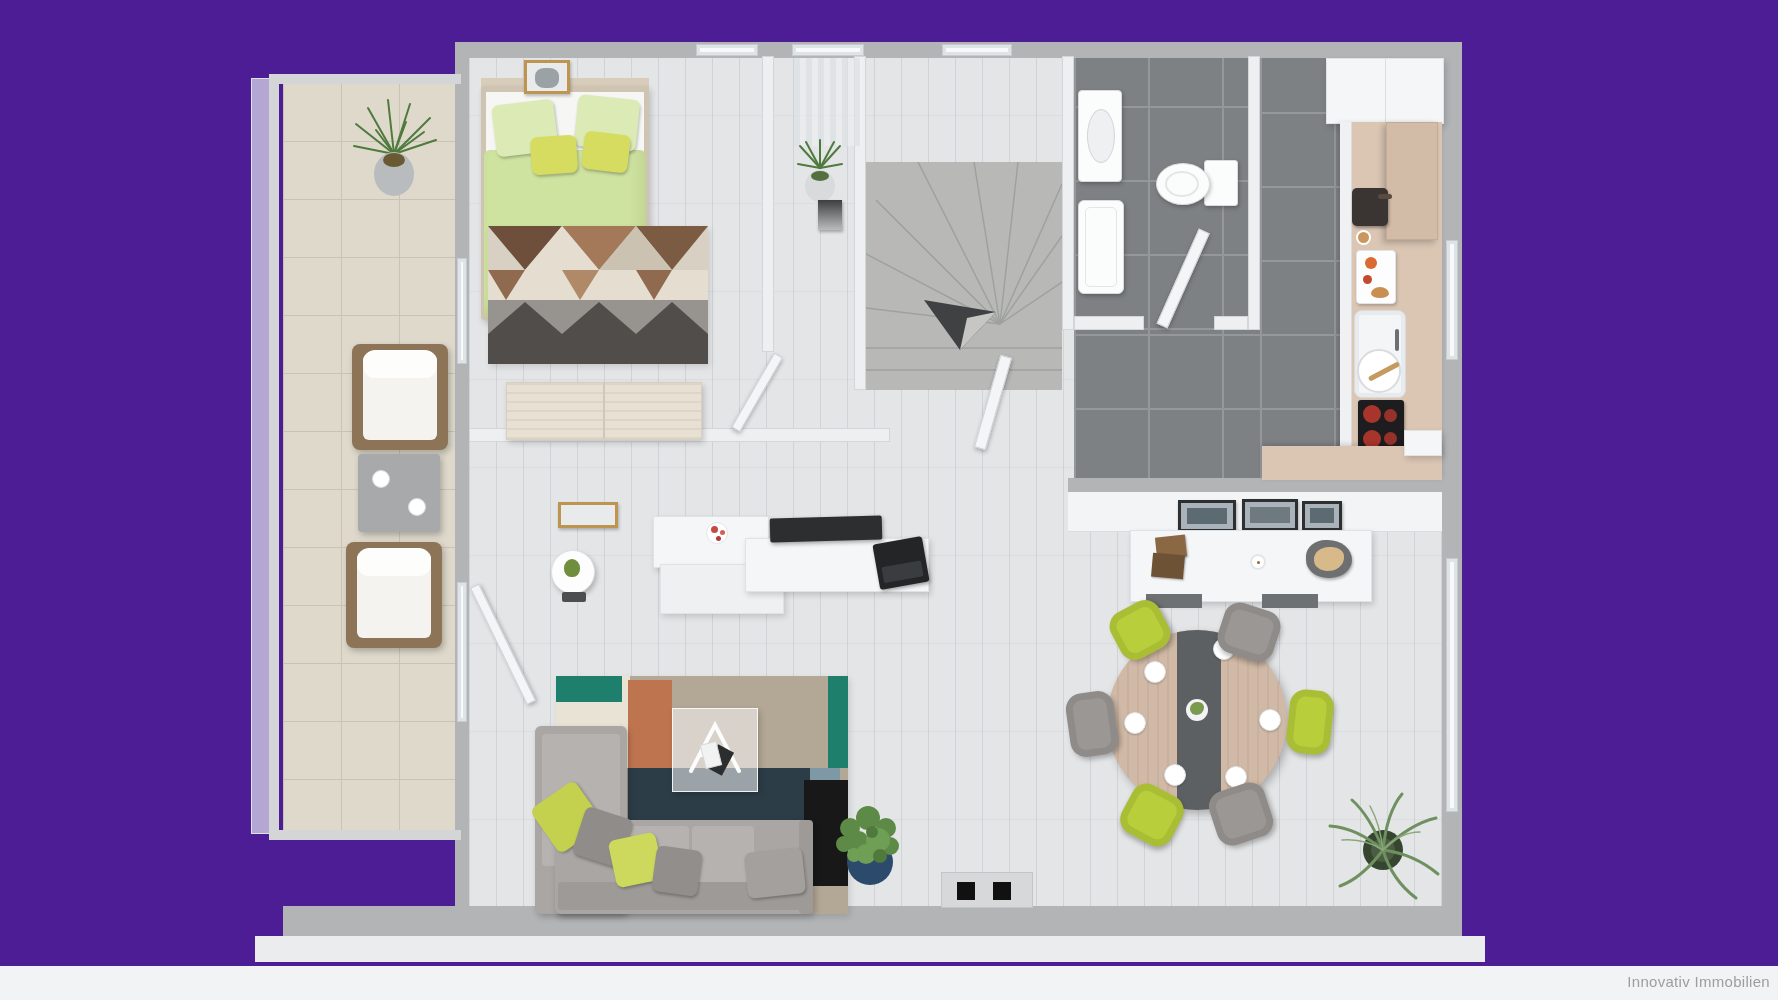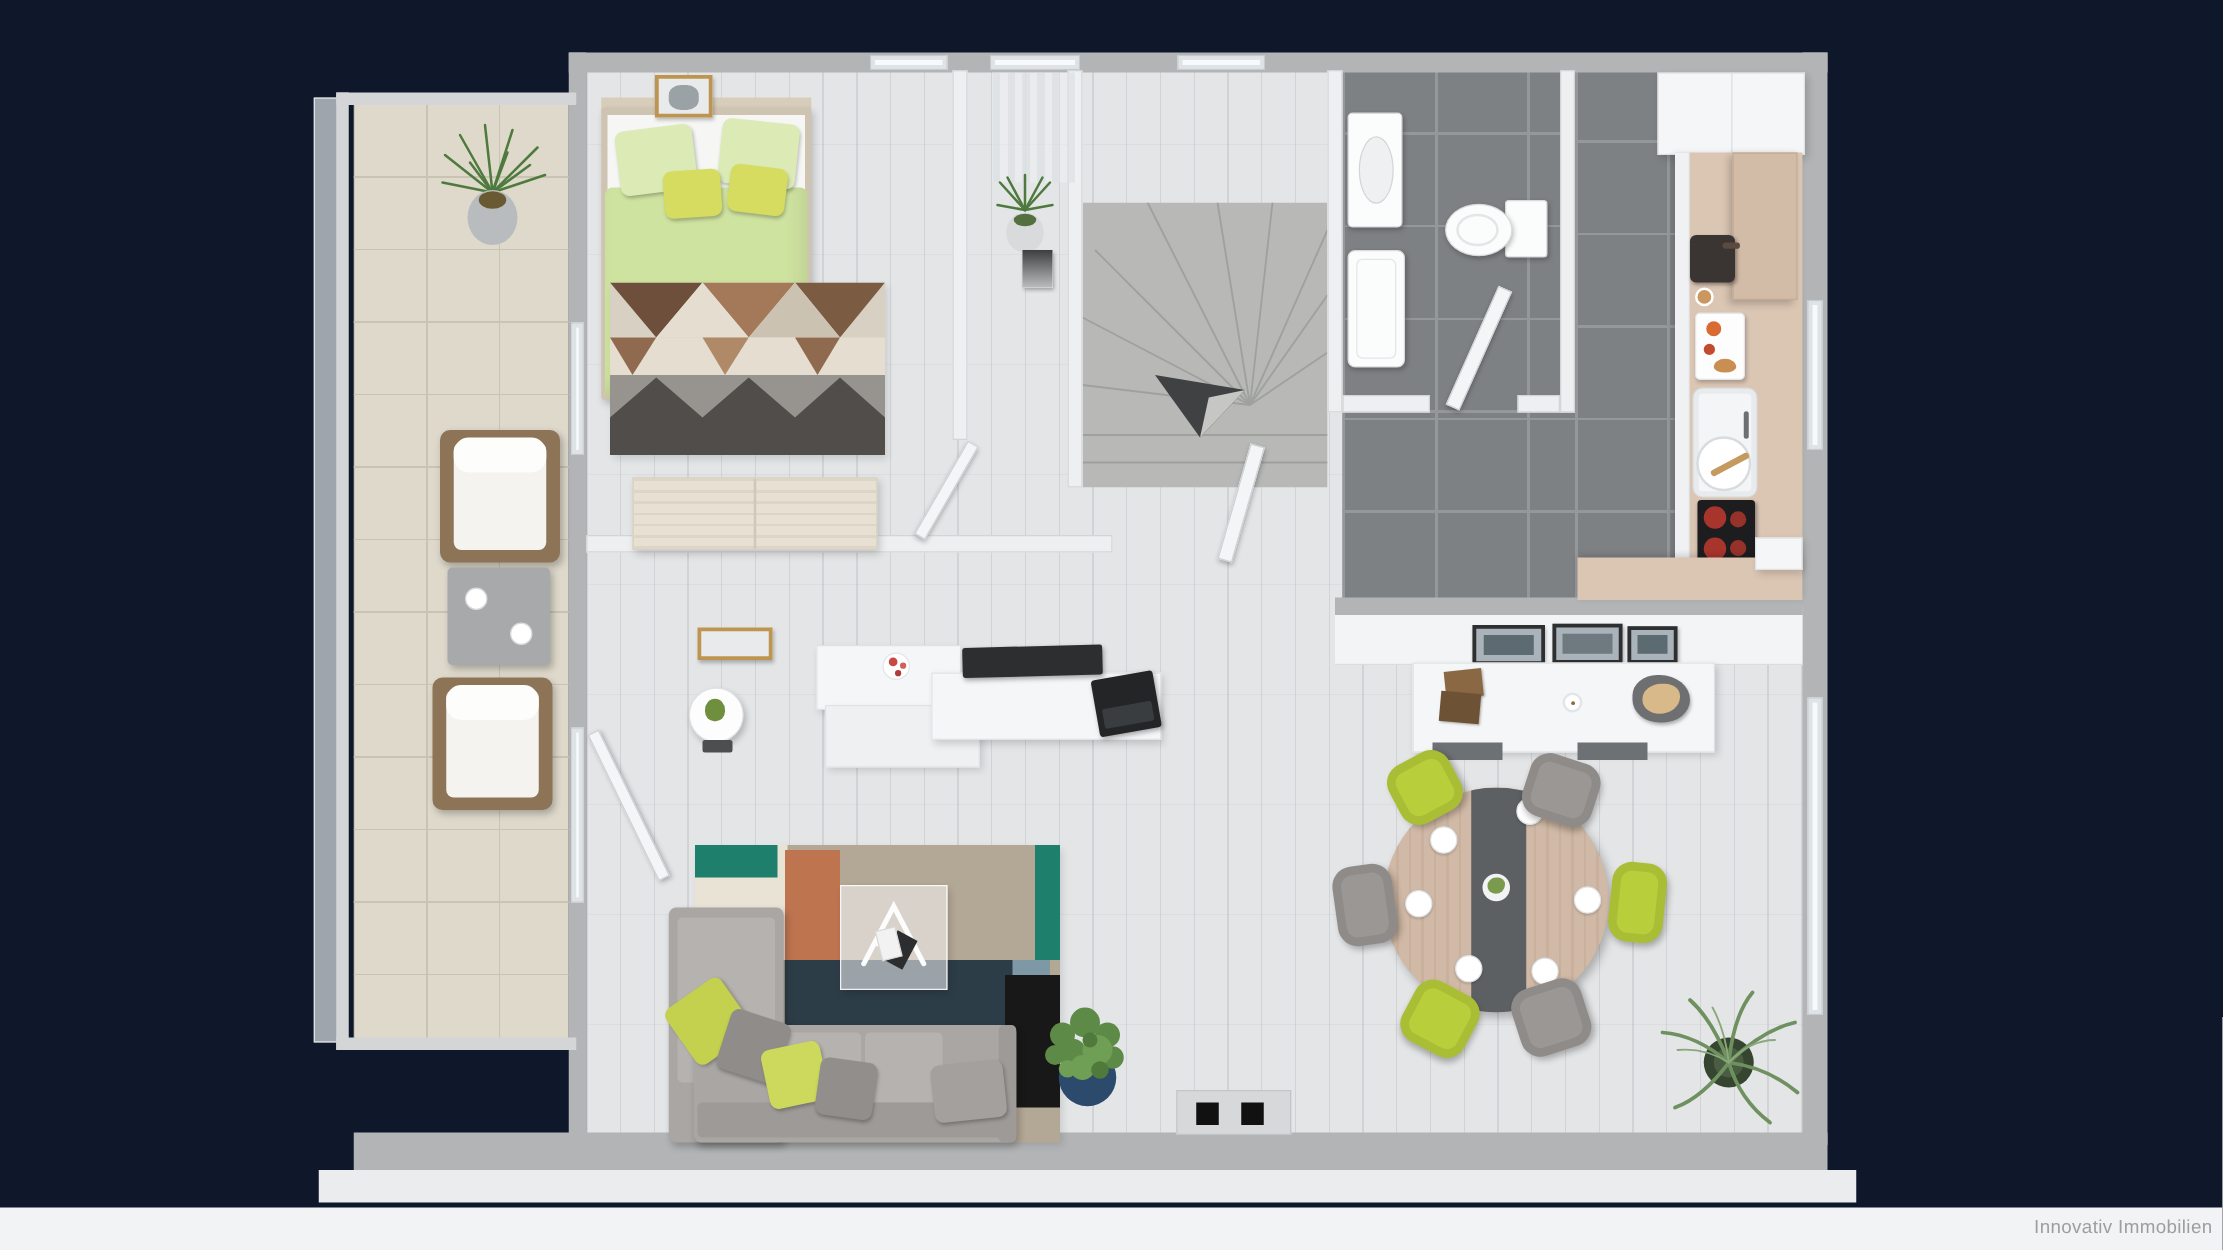--- a/index.html
+++ b/index.html
@@ -1,17 +1,17 @@
 <!DOCTYPE html>
 <html style="--wall: #b2b4b6; --iwall: #edeff1; --iwall-edge: #d3d6d8; --wood: #e4e5e7; --tile: #7e8184; --tile-line: #95989b; --balcony-tile: #ded9cb; --balcony-line: #c9c3b4; --stairs: #b8b9b7; --duvet-green: #cfe3a0; --pillow-green: #dcebb6; --pillow-yellow: #d5dc60; --lime: #b8ce3a; --gray-chair: #9b9795; --sofa: #a9a6a3; --sofa-light: #b5b2af; --sofa-dark: #9d9a97; --wood-furniture: #e7e0d3; --bed-wood: #cfc4b2; --counter-wood: #dbc6b4; --cabinet-wood: #d2bba7; --table-wood: #d0b9a6; --table-stripe: #5d6063; --rug-teal: #1f7f6d; --rug-orange: #bf7450; --rug-taupe: #b3a795; --rug-navy: #2d3d48; --rug-black: #181818; --rug-cream: #e9e3d5; --plant-green: #5e8b4f; --palm-green: #6f9160; --pot-blue: #2c4a6b; --white-furniture: #f5f6f7; --dark-screen: #2c2e30; --hob-black: #1d1d1f; --burner-red: #c0392f; --door-panel: #d6d8da; --page-strip: #f2f3f4; --watermark: #9c9ea0;"><head>
 <meta charset="utf-8">
 <style>
   * { box-sizing: border-box; margin: 0; padding: 0; }
   html,body { background:#fff; }
-  .stage { position:relative; width:1778px; height:1000px; background:#0f172a; overflow:hidden;
+  .stage { position:relative; width:1778px; height:1000px; background:#4c1d95; overflow:hidden;
            font-family:"Liberation Sans", sans-serif; }
   .abs { position:absolute; }
 
   
   .woodfloor { background:var(--wood,#e4e5e7);
     background-image:
       repeating-linear-gradient(90deg, rgba(165,168,173,.30) 0 1px, transparent 1px 27px),
       repeating-linear-gradient(0deg, rgba(190,193,197,.22) 0 1px, transparent 1px 88px);
   }
   .tilefloor { background:var(--tile,#7e8184);

